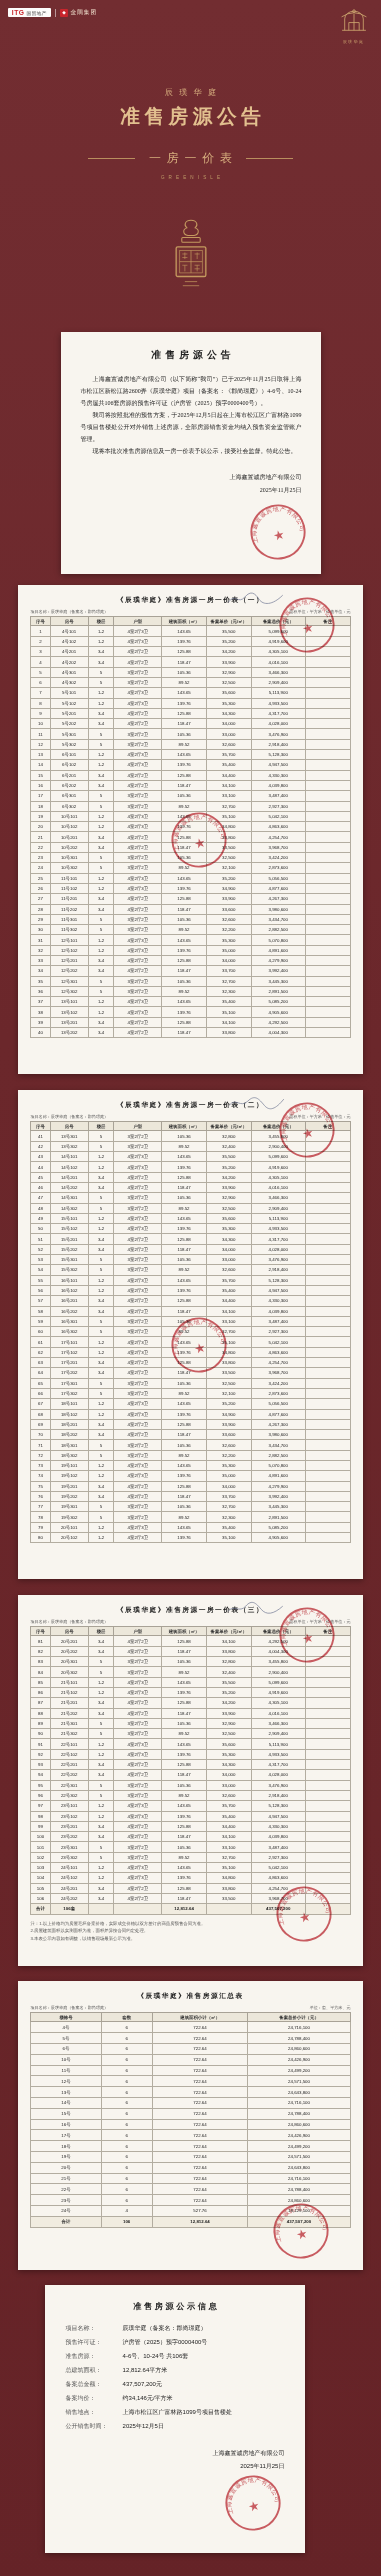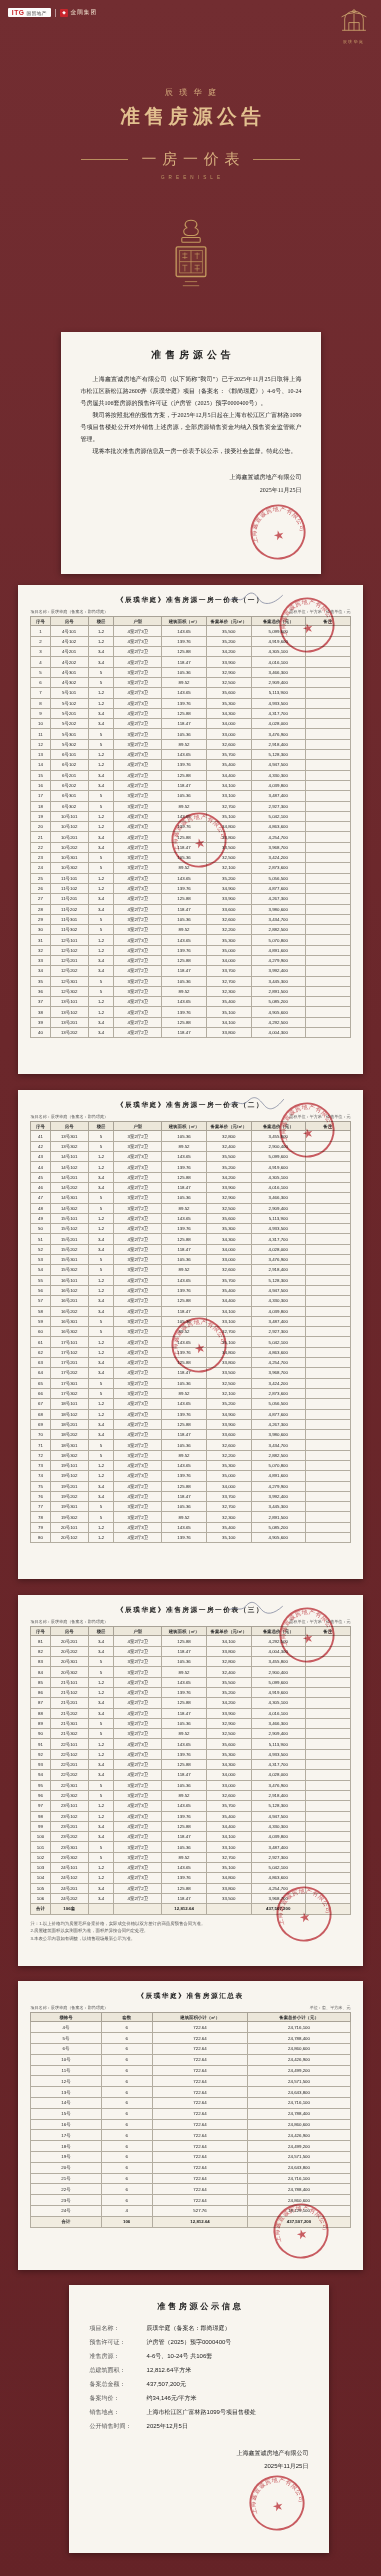--- a/index.html
+++ b/index.html
@@ -21,39 +21,39 @@
 
   .emblem{position:absolute;right:11.3px;top:7.2px;width:32px;text-align:center}
   .emblem-caption{margin-top:1.5px;font-size:3.9px;color:#cfa770;letter-spacing:1.5px}
 
   .t-project{position:absolute;top:87px;width:100%;text-align:center;font-size:8.2px;
              letter-spacing:6.2px;text-indent:6.2px;color:#d6ae7e;font-family:"Liberation Serif",serif}
   .t-main{position:absolute;top:103px;width:100%;text-align:center;font-size:19.6px;font-weight:700;
           letter-spacing:4.6px;text-indent:4.6px;color:#e2c08f;font-family:"Liberation Serif",serif}
   .t-sub{position:absolute;top:150px;width:100%;display:flex;align-items:center;justify-content:center;gap:8.2px}
   .t-sub .line{width:47px;height:0.5px;background:#b98f5f}
-  .t-sub .txt{font-size:15px;letter-spacing:5.7px;text-indent:5.7px;color:#d6ae7e;font-family:Liberation Serif, serif}
+  .t-sub .txt{font-size:12px;letter-spacing:5.7px;text-indent:5.7px;color:#d6ae7e;font-family:Liberation Serif, serif}
   .t-latin{position:absolute;top:175px;width:100%;text-align:center;font-size:4.6px;letter-spacing:4.1px;
            text-indent:4.1px;color:#bf9a68}
   .gold-seal{position:absolute;top:217px;left:50%;transform:translateX(-50%)}
 
   
   .panel{position:absolute;background:#f8f5ef;box-shadow:0 1.5px 6.2px rgba(0,0,0,.38);color:#222}
   .panel-announce{left:61px;top:332px;width:260px;height:242px;padding:16.5px 19.6px;
                   font-family:"Liberation Serif",serif}
   .panel-announce h2{text-align:center;font-size:9.8px;letter-spacing:4.1px;text-indent:4.1px;margin-bottom:11.3px}
   .panel-announce p{font-size:6px;line-height:12px;text-align:justify;text-indent:2em;color:#222}
   .sign{margin-top:14.4px;text-align:right;font-size:6px;line-height:12.4px;color:#222}
 
   .panel-table{left:18px;width:345px;padding:11.3px 12.4px}
   .p-t1{top:585px;height:489px}
   .p-t2{top:1090px;height:489px}
   .p-t3{top:1595px;height:371px}
   .p-t4{top:1981px;height:289px}
-  .p-info{left:69px;top:2285px;width:260px;height:268px;padding:15.5px 20.6px}
+  .p-info{left:45px;top:2285px;width:260px;height:268px;padding:15.5px 20.6px}
 
   .page-title{text-align:center;font-size:6.7px;font-weight:700;letter-spacing:1.5px;color:#1e1e1e;
               font-family:"Liberation Serif",serif}
   .page-meta{display:flex;justify-content:space-between;font-size:4.1px;color:#555;margin:4.1px 0 2.1px}
 
   table.price-table{width:100%;border-collapse:collapse;table-layout:fixed}
   .price-table th{font-size:4.4px;font-weight:700;background:#ece7da;border:0.5px solid #a8a296;
                   padding:1.5px 0.5px;color:#333}
   .price-table td{font-size:4.4px;border:0.5px solid #b3ada0;height:10.3px;padding:0 1px;text-align:center;
                   color:#222;white-space:nowrap;overflow:hidden}

